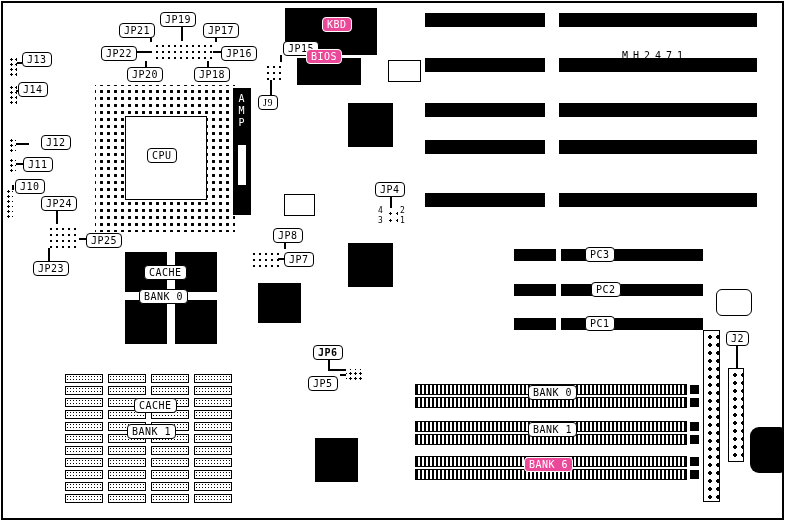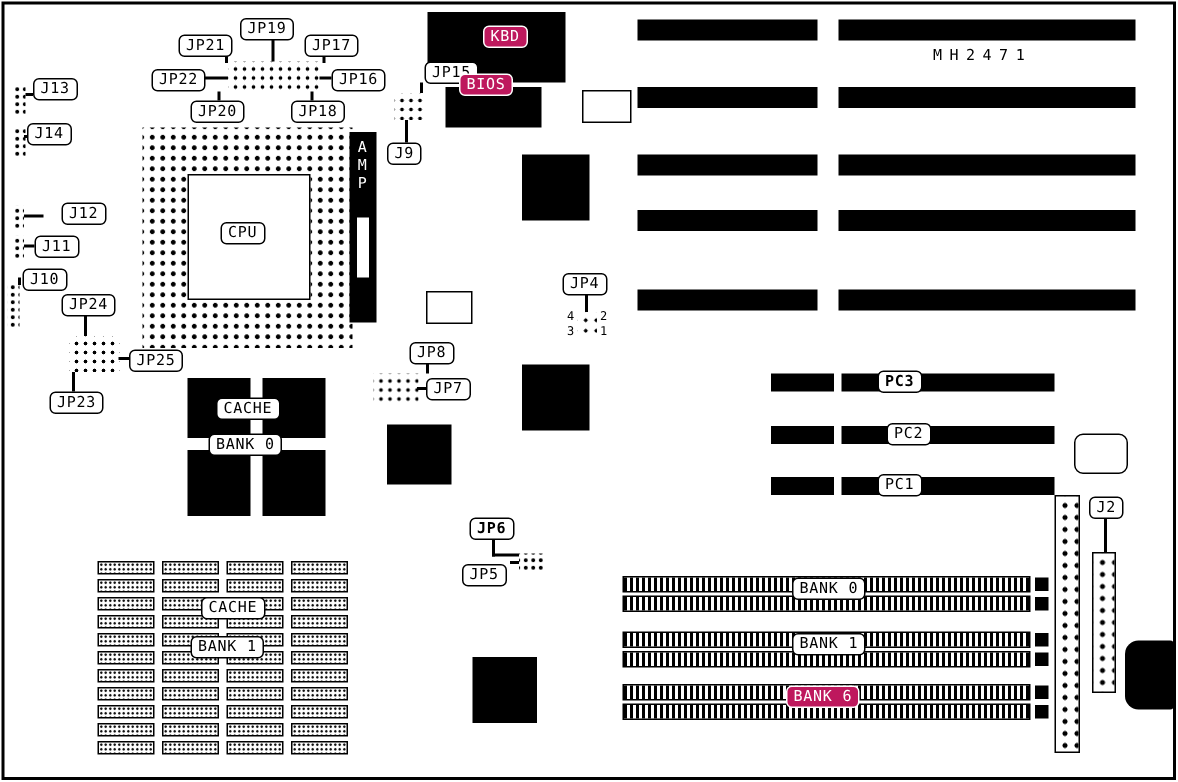--- a/index.html
+++ b/index.html
@@ -2,21 +2,21 @@
 <html><head>
 <meta charset="utf-8">
 <style>
   * { margin:0; padding:0; box-sizing:border-box; }
   body { background:#fff; }
   .board { position:relative; width:785px; height:521px; background:#fff;
            font-family:"DejaVu Sans Mono","Liberation Mono",monospace; color:#000; overflow:hidden; }
   .frame { position:absolute; left:1px; top:1px; right:1px; bottom:1px; border:2px solid #000; }
   .lbl { position:absolute; background:#fff; border:1px solid #000; border-radius:4px;
          font-size:10px; line-height:11px; padding:1px 4px; white-space:nowrap; z-index:6; letter-spacing:.5px; }
-  .inv { background:#be185d; color:#fff; border-color:#fff; }
+  .inv { background:#ec4899; color:#fff; border-color:#fff; }
   .bar { position:absolute; background:#000; z-index:1; }
   .chip { position:absolute; background:#000; z-index:2; }
   .line { position:absolute; background:#000; z-index:4; }
   .pins { position:absolute; background-image:radial-gradient(circle,#000 1.2px,rgba(0,0,0,0) 1.4px);
           background-size:6px 6px; background-position:2px 2px; z-index:3; }
   .pins-sm { background-size:5px 5px; background-position:1px 1px; }
   .socket { position:absolute; background-image:radial-gradient(circle,#000 1.4px,rgba(0,0,0,0) 1.6px);
             background-size:7px 7px; background-position:3px 3px; z-index:1; }
   .inner-white { position:absolute; background:#fff; border:1px solid #000; z-index:2; }
   .whitebox { position:absolute; background:#fff; border:1px solid #000; z-index:2; }
@@ -26,21 +26,21 @@
   .simm { position:absolute; border:1px solid #000; z-index:1;
           background:repeating-linear-gradient(90deg,#000 0 2px,#fff 2px 4px); }
   .dram-grid { position:absolute; display:grid; grid-template-columns:repeat(4,38px);
                grid-auto-rows:9px; column-gap:5px; row-gap:3px; z-index:1; }
   .dram-chip { border:1px solid #000;
                background-image:radial-gradient(circle,#000 .7px,rgba(0,0,0,0) .9px);
                background-size:3px 3px; }
   .pin-num { position:absolute; font-size:8px; line-height:8px; z-index:6; }
   .vtext { position:absolute; left:3px; top:5px; writing-mode:vertical-rl; text-orientation:upright;
            color:#fff; font-size:10px; letter-spacing:1px; z-index:3; }
-  .model { position:absolute; font-size:10px; letter-spacing:5px; z-index:2; }
+  .model { position:absolute; font-size:10px; letter-spacing:5px; z-index:2;margin-top:18px; }
   .din { position:absolute; background:#000; border-radius:9px 3px 3px 9px; z-index:2; }
 </style>
 </head>
 <body>
 
 <div class="board">
   <div class="frame"></div>
 
   <div class="model" style="left:622px;top:32px;">MH2471</div>
 
@@ -57,42 +57,42 @@
   <div class="line" style="left:215px;top:37px;width:2px;height:5px;"></div>
   <div class="line" style="left:135px;top:51px;width:17px;height:2px;"></div>
   <div class="line" style="left:213px;top:51px;width:8px;height:2px;"></div>
   <div class="line" style="left:145px;top:61px;width:2px;height:6px;"></div>
   <div class="line" style="left:207px;top:61px;width:2px;height:6px;"></div>
 
   <div class="chip" style="left:285px;top:8px;width:92px;height:47px;"></div>
   <div class="lbl inv" style="left:322px;top:17px;">KBD</div>
   <div class="lbl" style="left:283px;top:41px;">JP15</div>
   <div class="pins" style="left:263px;top:62px;width:20px;height:18px;"></div>
-  <div class="lbl" style="left:258px;top:95px;">J9</div>
+  <div class="lbl" style="left:258px;top:95px;font-family:Liberation Serif, serif;">J9</div>
   <div class="line" style="left:280px;top:55px;width:2px;height:7px;"></div>
   <div class="line" style="left:270px;top:80px;width:2px;height:15px;"></div>
   <div class="chip" style="left:297px;top:58px;width:64px;height:27px;"></div>
   <div class="lbl inv" style="left:306px;top:49px;">BIOS</div>
   <div class="whitebox" style="left:388px;top:60px;width:33px;height:22px;"></div>
   <div class="chip" style="left:348px;top:103px;width:45px;height:44px;"></div>
 
   <div class="bar" style="left:425px;top:13px;width:120px;height:14px;"></div>
   <div class="bar" style="left:559px;top:13px;width:198px;height:14px;"></div>
   <div class="bar" style="left:425px;top:58px;width:120px;height:14px;"></div>
   <div class="bar" style="left:559px;top:58px;width:198px;height:14px;"></div>
   <div class="bar" style="left:425px;top:103px;width:120px;height:14px;"></div>
   <div class="bar" style="left:559px;top:103px;width:198px;height:14px;"></div>
   <div class="bar" style="left:425px;top:140px;width:120px;height:14px;"></div>
   <div class="bar" style="left:559px;top:140px;width:198px;height:14px;"></div>
   <div class="bar" style="left:425px;top:193px;width:120px;height:14px;"></div>
   <div class="bar" style="left:559px;top:193px;width:198px;height:14px;"></div>
 
   <div class="bar" style="left:514px;top:249px;width:42px;height:12px;"></div>
   <div class="bar" style="left:561px;top:249px;width:142px;height:12px;"></div>
-  <div class="lbl" style="left:585px;top:247px;font-weight:bold;">PC3</div>
+  <div class="lbl" style="left:585px;top:247px;">PC3</div>
   <div class="bar" style="left:514px;top:284px;width:42px;height:12px;"></div>
   <div class="bar" style="left:561px;top:284px;width:142px;height:12px;"></div>
   <div class="lbl" style="left:591px;top:282px;">PC2</div>
   <div class="bar" style="left:514px;top:318px;width:42px;height:12px;"></div>
   <div class="bar" style="left:561px;top:318px;width:142px;height:12px;"></div>
   <div class="lbl" style="left:585px;top:316px;">PC1</div>
   <div class="whitebox" style="left:716px;top:289px;width:36px;height:27px;border-radius:6px;"></div>
 
   <div class="socket" style="left:95px;top:85px;width:140px;height:147px;"></div>
   <div class="inner-white" style="left:125px;top:116px;width:82px;height:84px;"></div>

